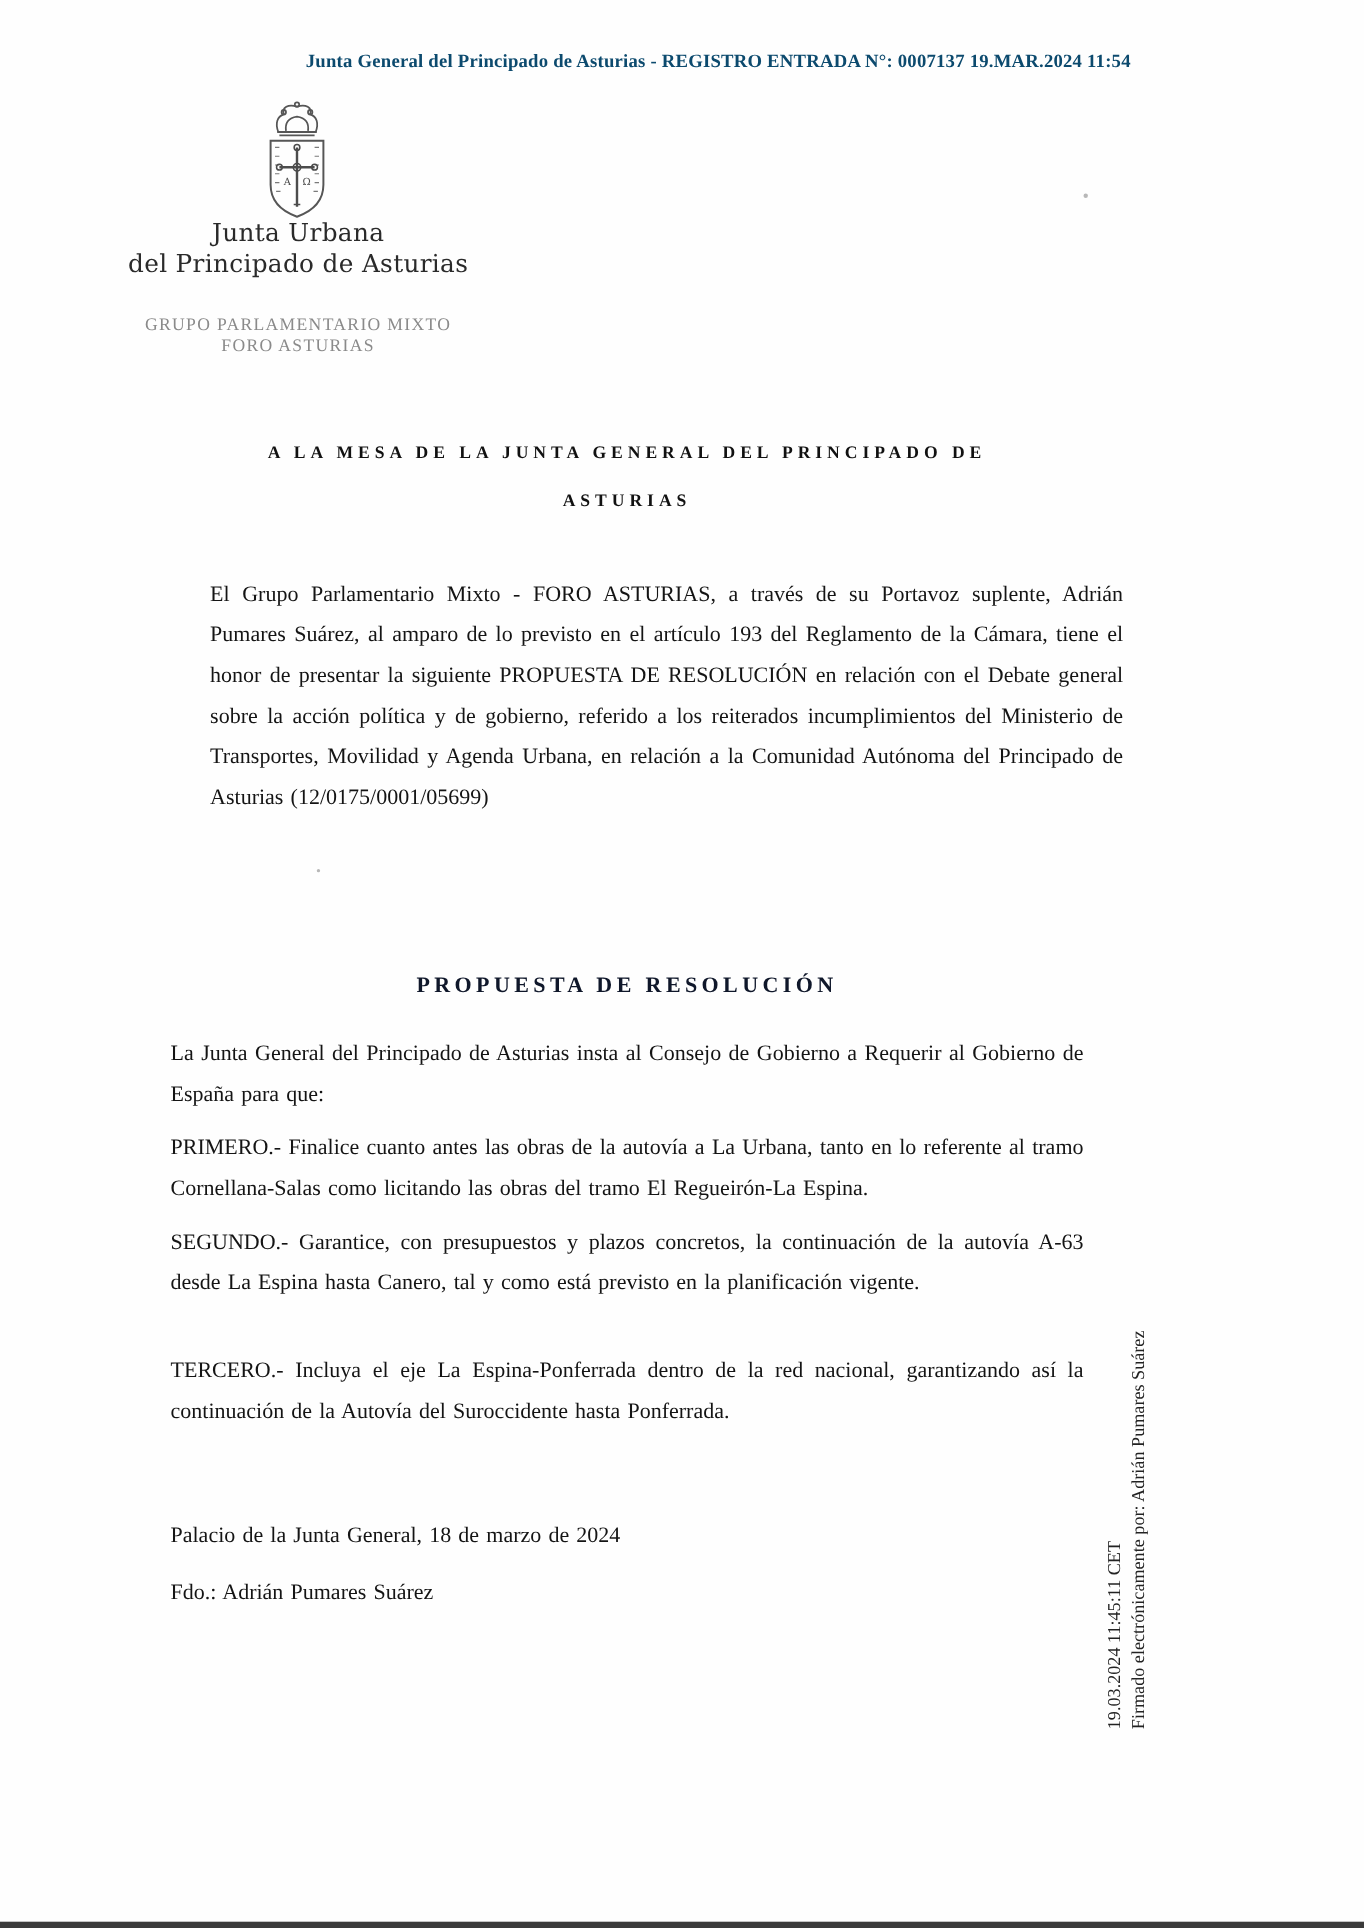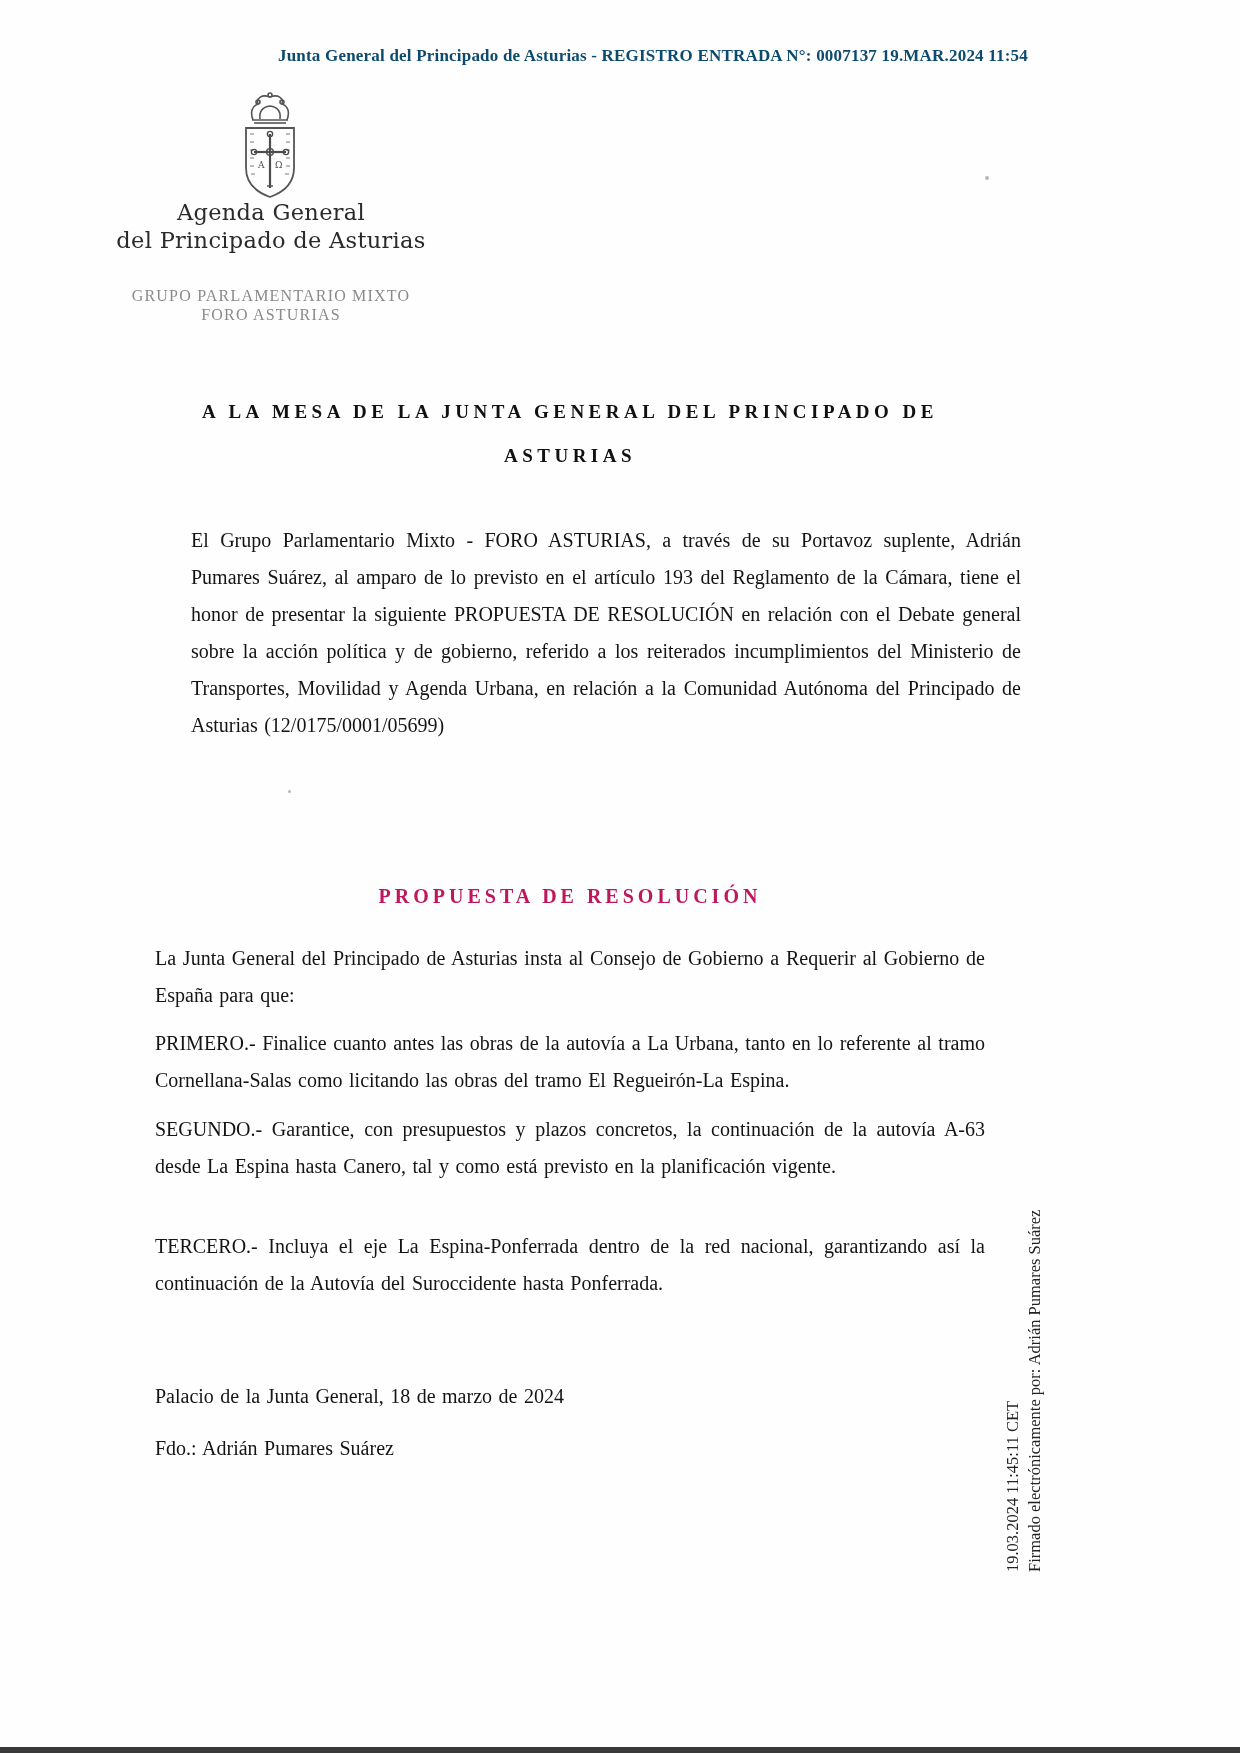--- a/index.html
+++ b/index.html
@@ -32,33 +32,33 @@
 
   .group-block{
     position:absolute;left:110px;top:286px;width:322px;
     text-align:center;color:#8a8a8a;line-height:19px;
     font-size:16px;letter-spacing:1.2px;
     font-family:"Liberation Serif", serif;
   }
 
   .doc-title{
     position:absolute;left:155px;top:390px;width:830px;
-    text-align:center;font-weight:bold;font-size:19px;
+    text-align:center;font-weight:bold;font-size:16px;
     letter-spacing:4.5px;line-height:44px;color:#111;
   }
 
   .col{position:absolute;left:155px;width:830px;}
   .para{
     font-size:20px;line-height:37px;text-align:justify;
     color:#141414;margin:0;word-spacing:1.5px;
   }
   .section-heading{
     position:absolute;left:155px;top:885px;width:830px;
     text-align:center;font-weight:bold;font-size:20px;
-    letter-spacing:4px;color:#be185d;
+    letter-spacing:4px;color:#0f172a;
   }
   .single-line{white-space:nowrap;text-align:left;}
 
   
   .v-stamp{
     position:absolute;left:1002px;top:1572px;width:472px;
     transform:rotate(-90deg);transform-origin:0 0;
     font-size:16.5px;line-height:22px;color:#222;
     font-family:"Liberation Serif", serif;
     white-space:nowrap;
@@ -115,21 +115,21 @@
       </g>
 
       <g fill="#4c4c4c" font-family="DejaVu Serif, serif" font-size="9" stroke="none">
         <text x="28" y="78">A</text>
         <text x="45" y="78">Ω</text>
       </g>
     </svg>
   </div>
 
   <div class="org-name">
-    <div>Agenda General</div>
+    <div>Junta Urbana</div>
     <div>del Principado de Asturias</div>
   </div>
 
   <div class="group-block">
     <div>GRUPO PARLAMENTARIO MIXTO</div>
     <div>FORO ASTURIAS</div>
   </div>
 
   <div class="doc-title">
     <div>A LA MESA DE LA JUNTA GENERAL DEL PRINCIPADO DE</div>

